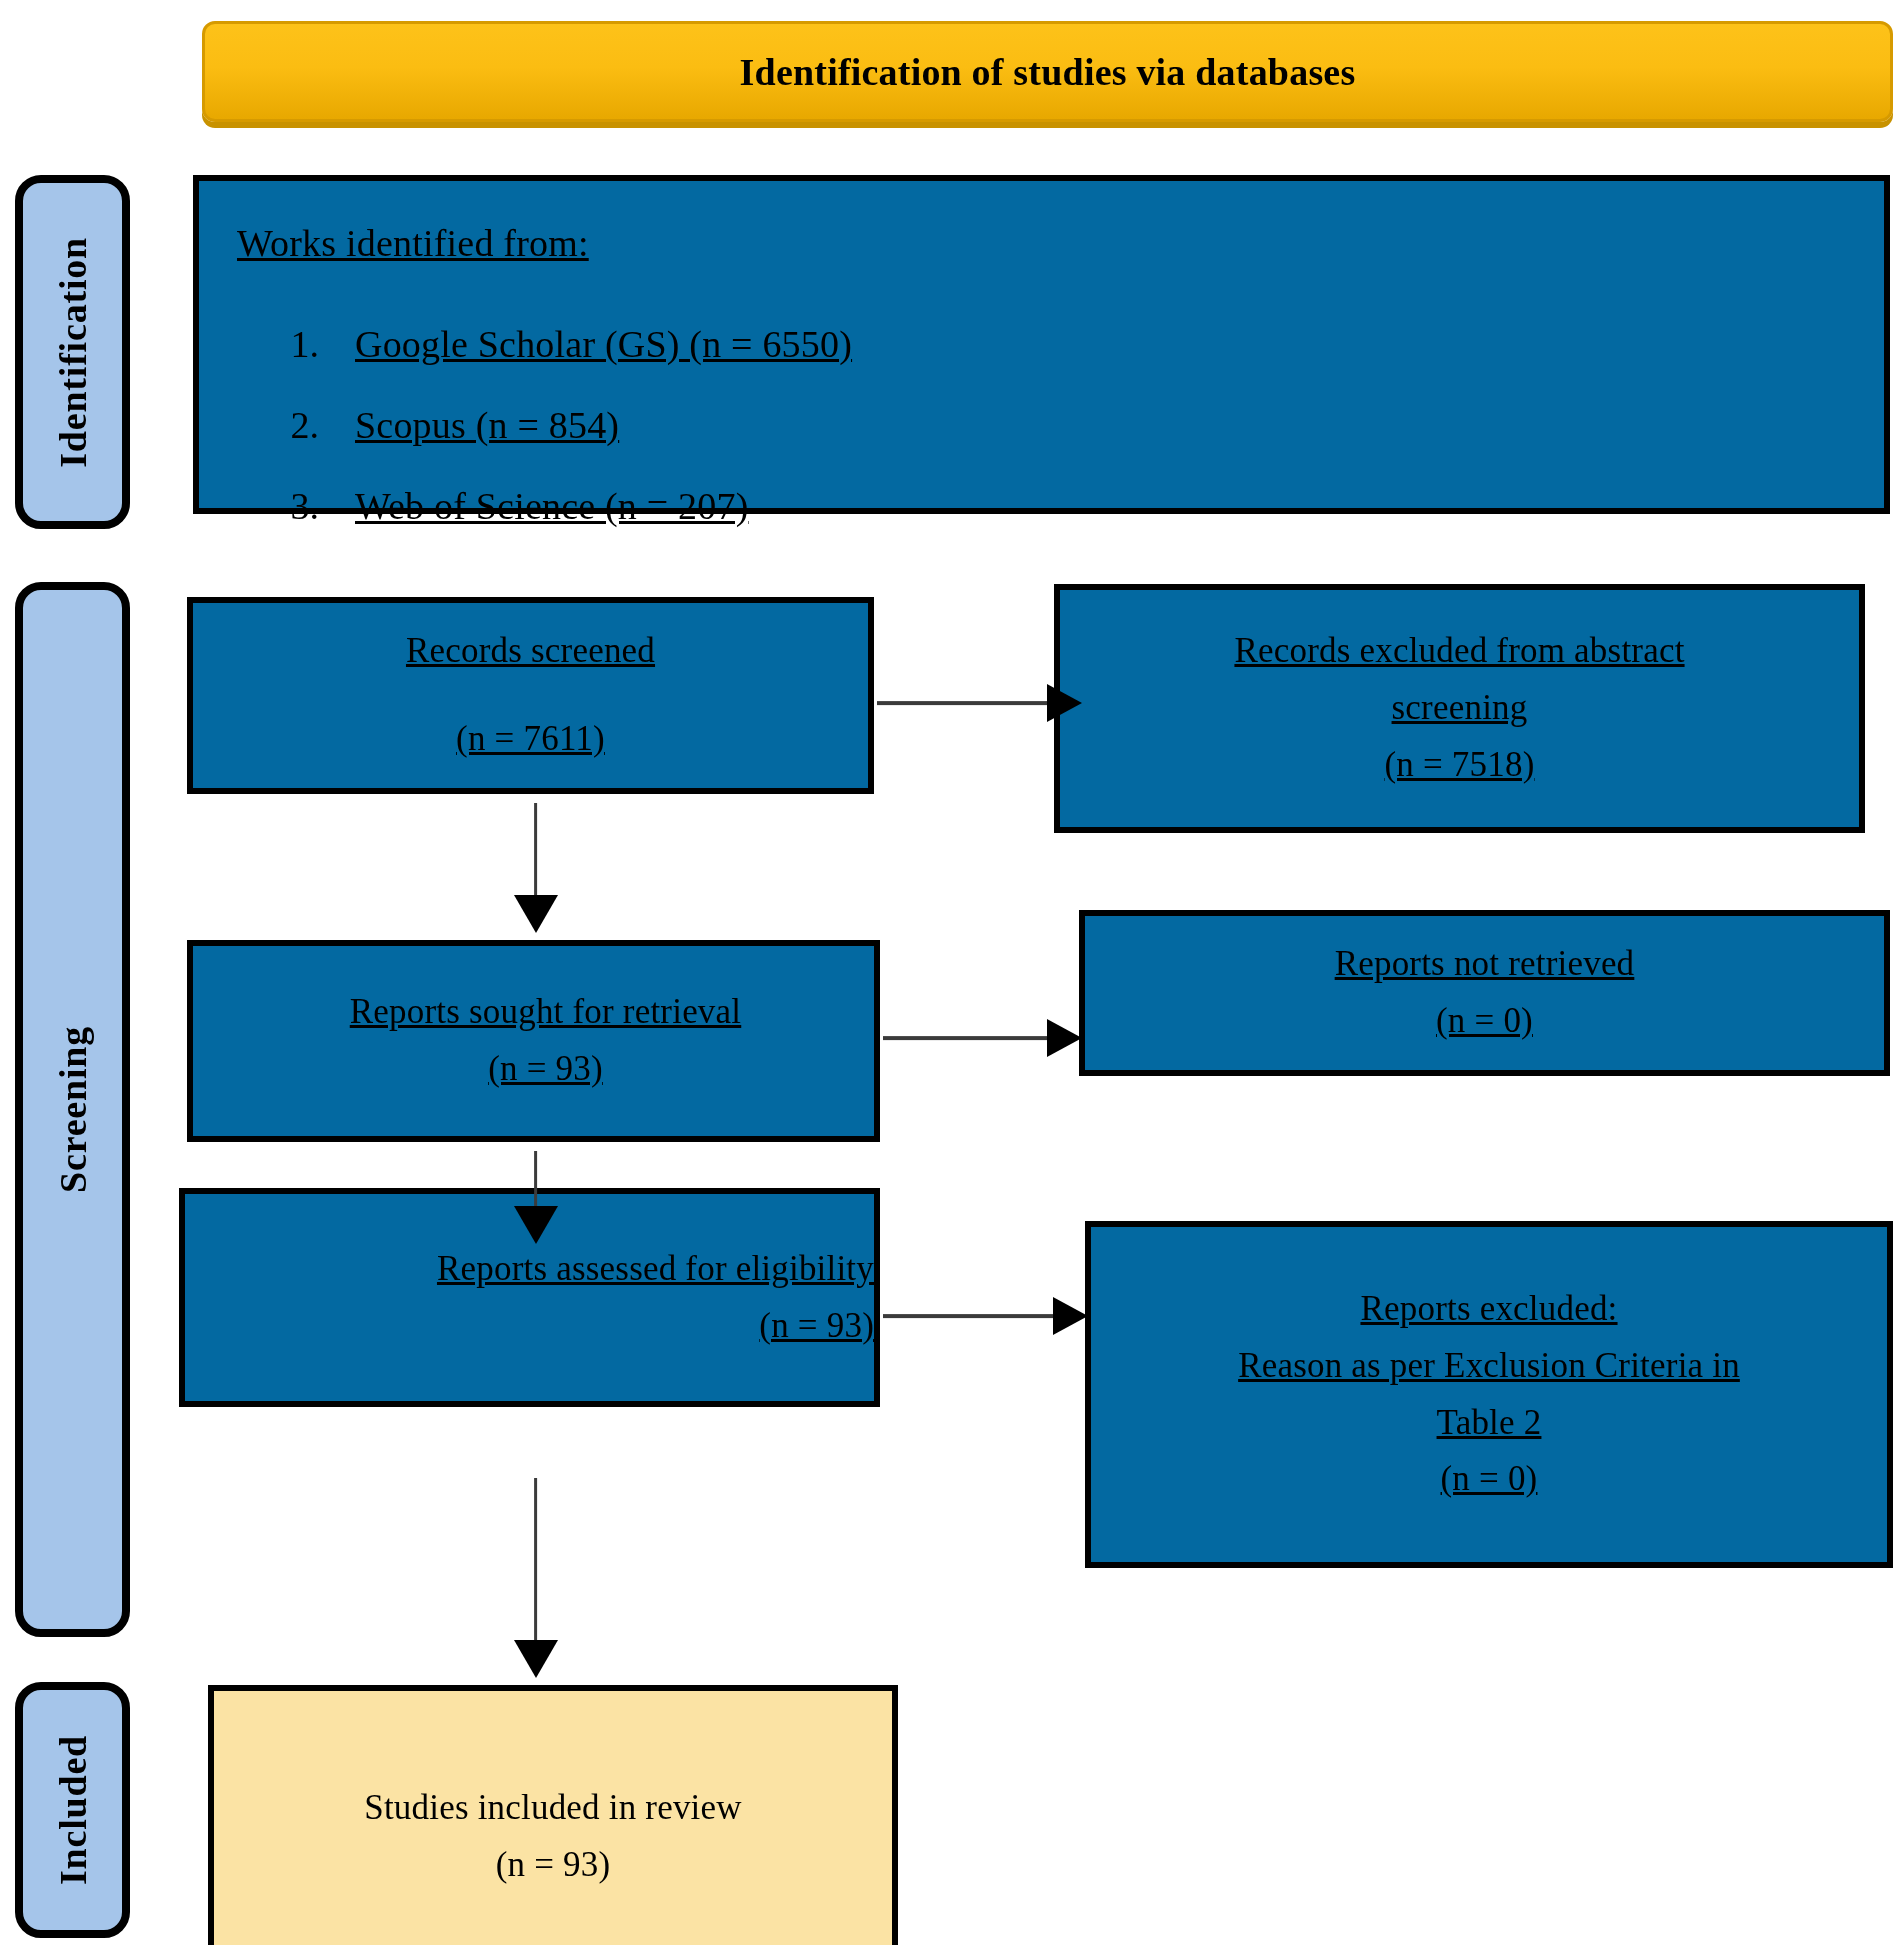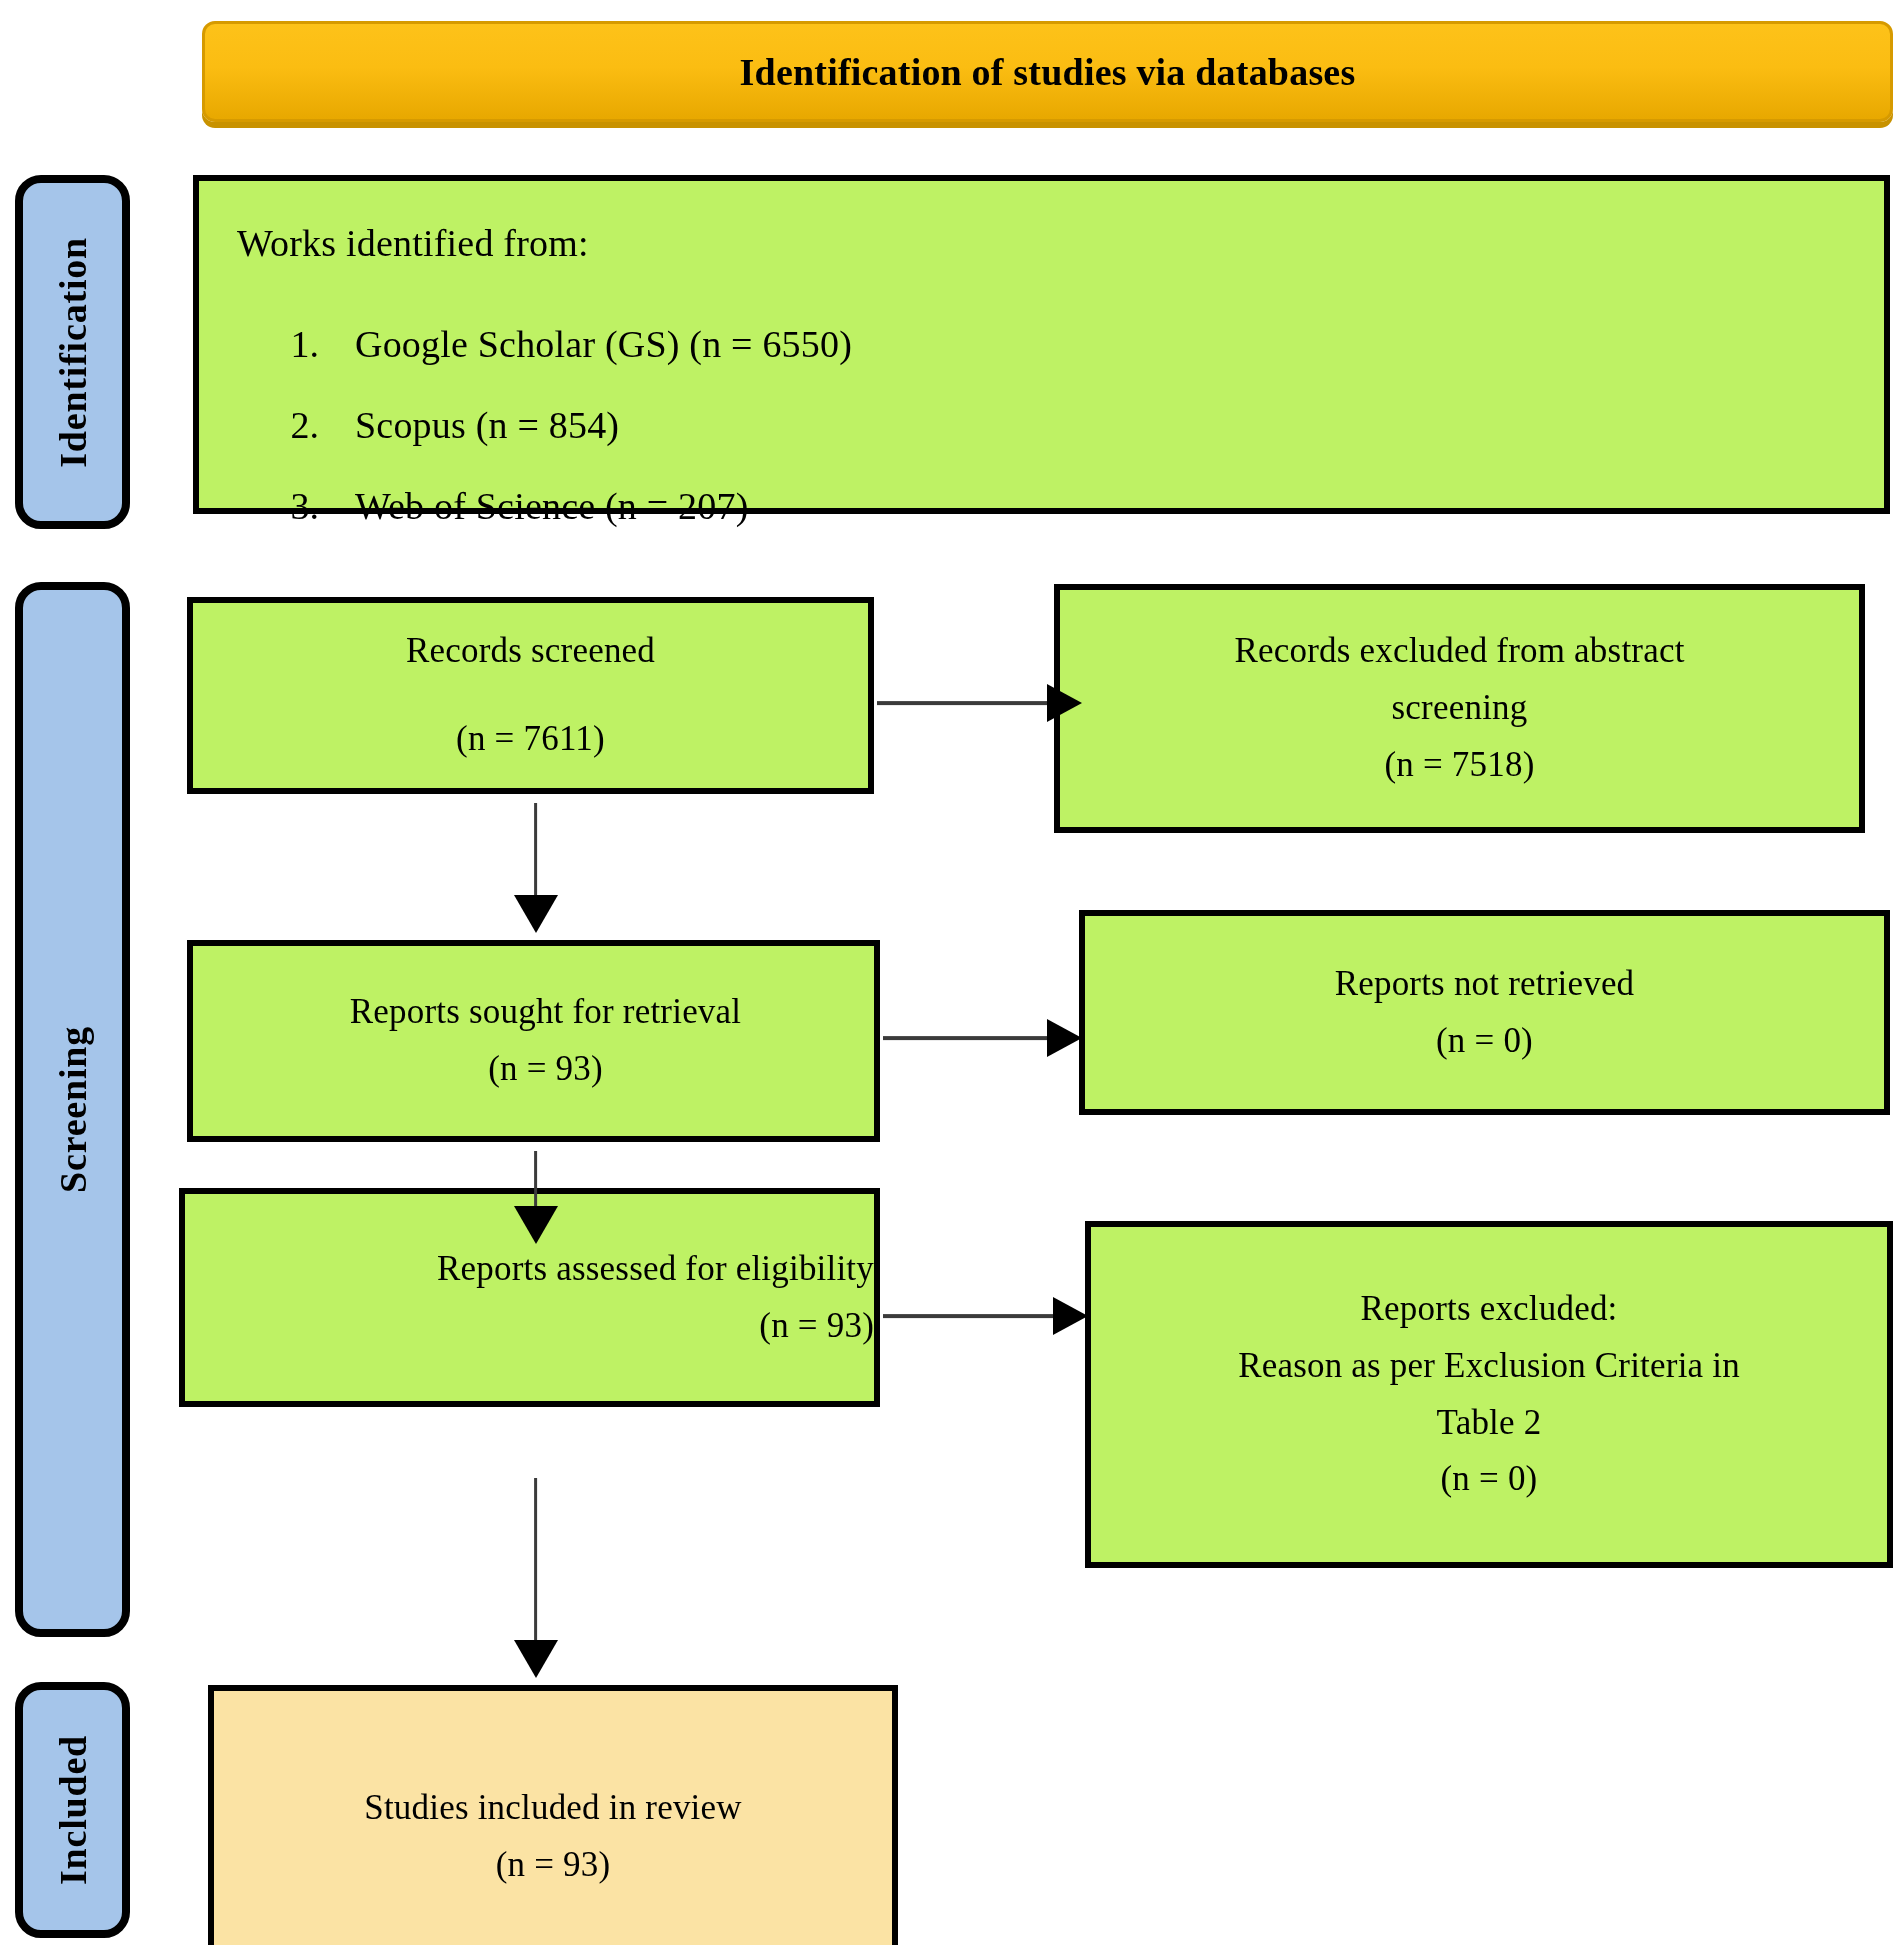--- a/index.html
+++ b/index.html
@@ -23,21 +23,21 @@
     border: 6.8px solid #000000;
     display: flex;
     flex-direction: column;
     justify-content: center;
     align-items: center;
     text-align: center;
     font-size: 35px;
     line-height: 1.62;
     letter-spacing: 0.2px;
   }
-  .node.blue   { background: #bef264; }
+  .node.blue   { background: #0369a1; text-decoration: underline; }
   .node.cream  { background: #FBE3A4; }
 
   
   #banner {
     position: absolute;
     left: 202px;
     top: 21px;
     width: 1691px;
     height: 101px;
     box-sizing: border-box;
@@ -94,21 +94,21 @@
   #box-identified ol li { margin: 19.6px 0; padding-left: 26px; }
 
   
   #box-screened   { left: 187px;  top: 597px;  width: 687px; height: 197px; gap: 31px; }
   #box-sought     { left: 187px;  top: 940px; width: 693px; height: 202px; padding-left: 24px; }
   #box-assessed   { left: 179px;  top: 1188px; width: 701px; height: 219px; align-items: flex-end; }
   #box-included   { left: 208px;  top: 1685px; width: 690px; height: 304px; }
 
   
   #box-excluded-abstract { left: 1054px; top: 584px;  width: 811px; height: 249px; }
-  #box-not-retrieved     { left: 1079px; top: 910px; width: 811px; height: 205px; }
+  #box-not-retrieved     { left: 1079px; top: 910px; width: 811px; height: 166px; }
   #box-excluded-reports  { left: 1085px; top: 1221px; width: 808px; height: 347px; }
 
   
   .arrow { position: absolute; }
   .arrow .shaft { position: absolute; background: #3B3B3B; }
   .arrow .head  { position: absolute; width: 0; height: 0; }
 
   
   .arrow.h .shaft { height: 3.8px; left: 0; top: 50%; transform: translateY(-50%); }
   .arrow.h .head  {

